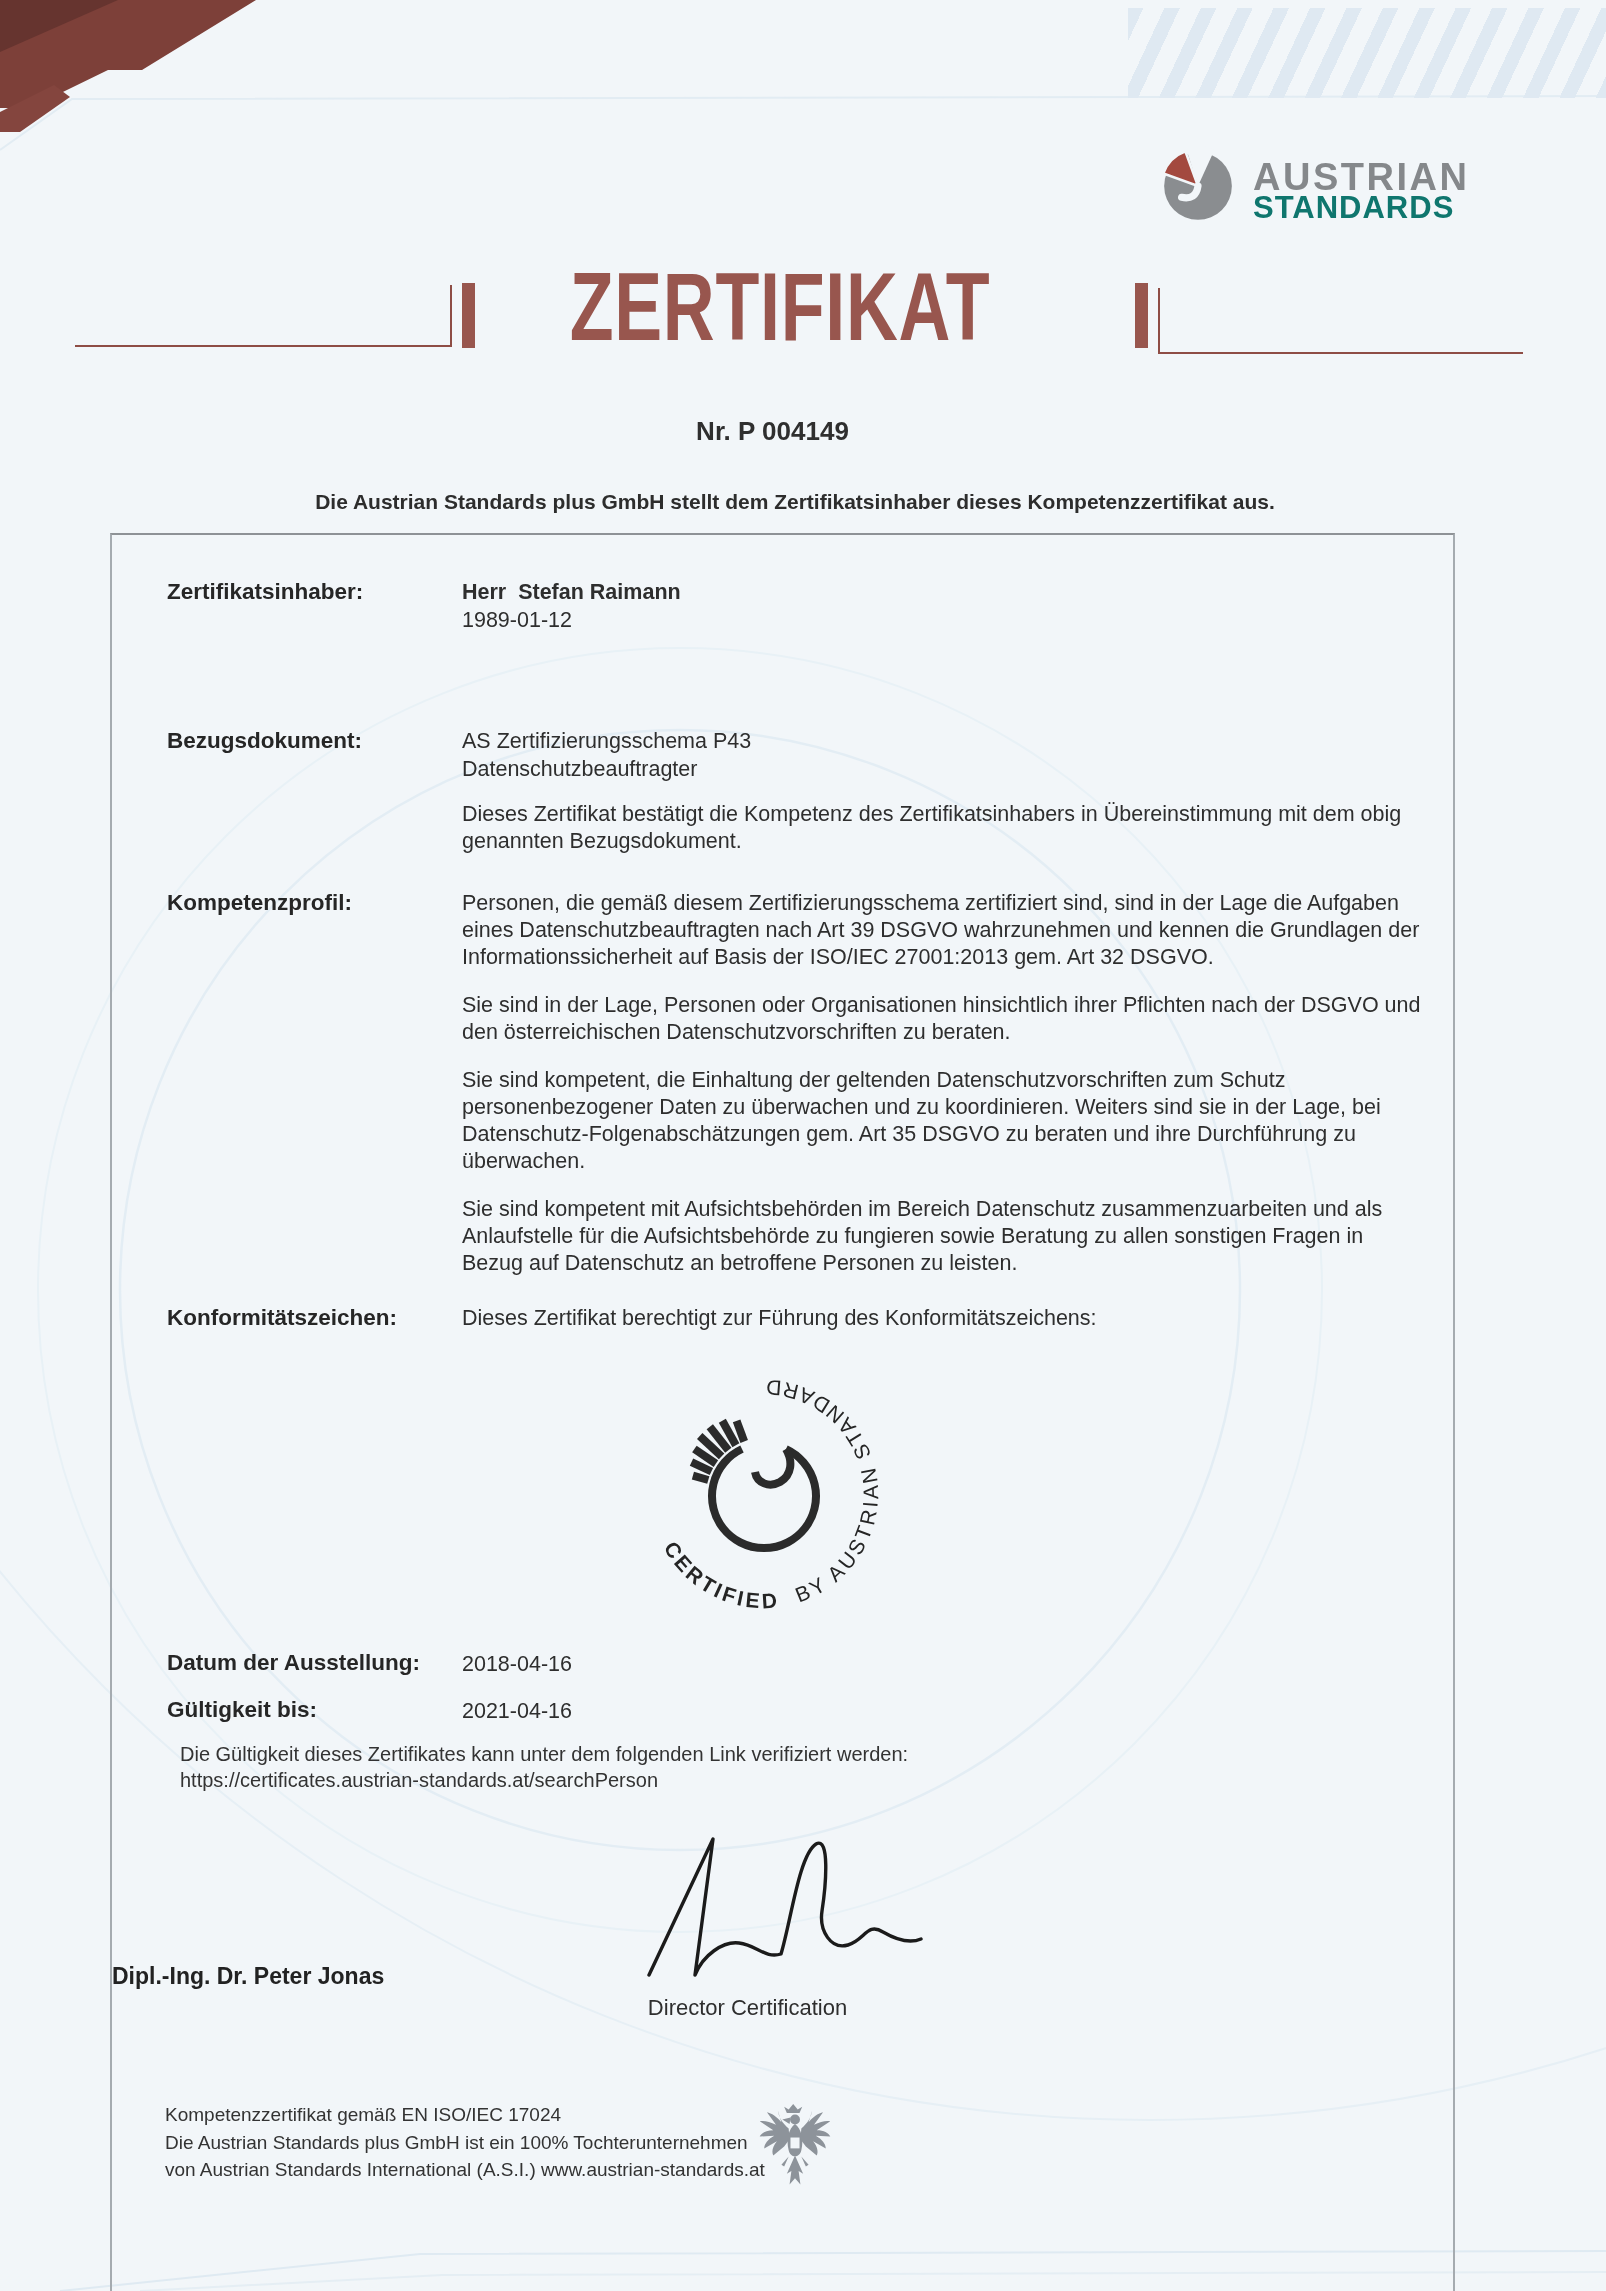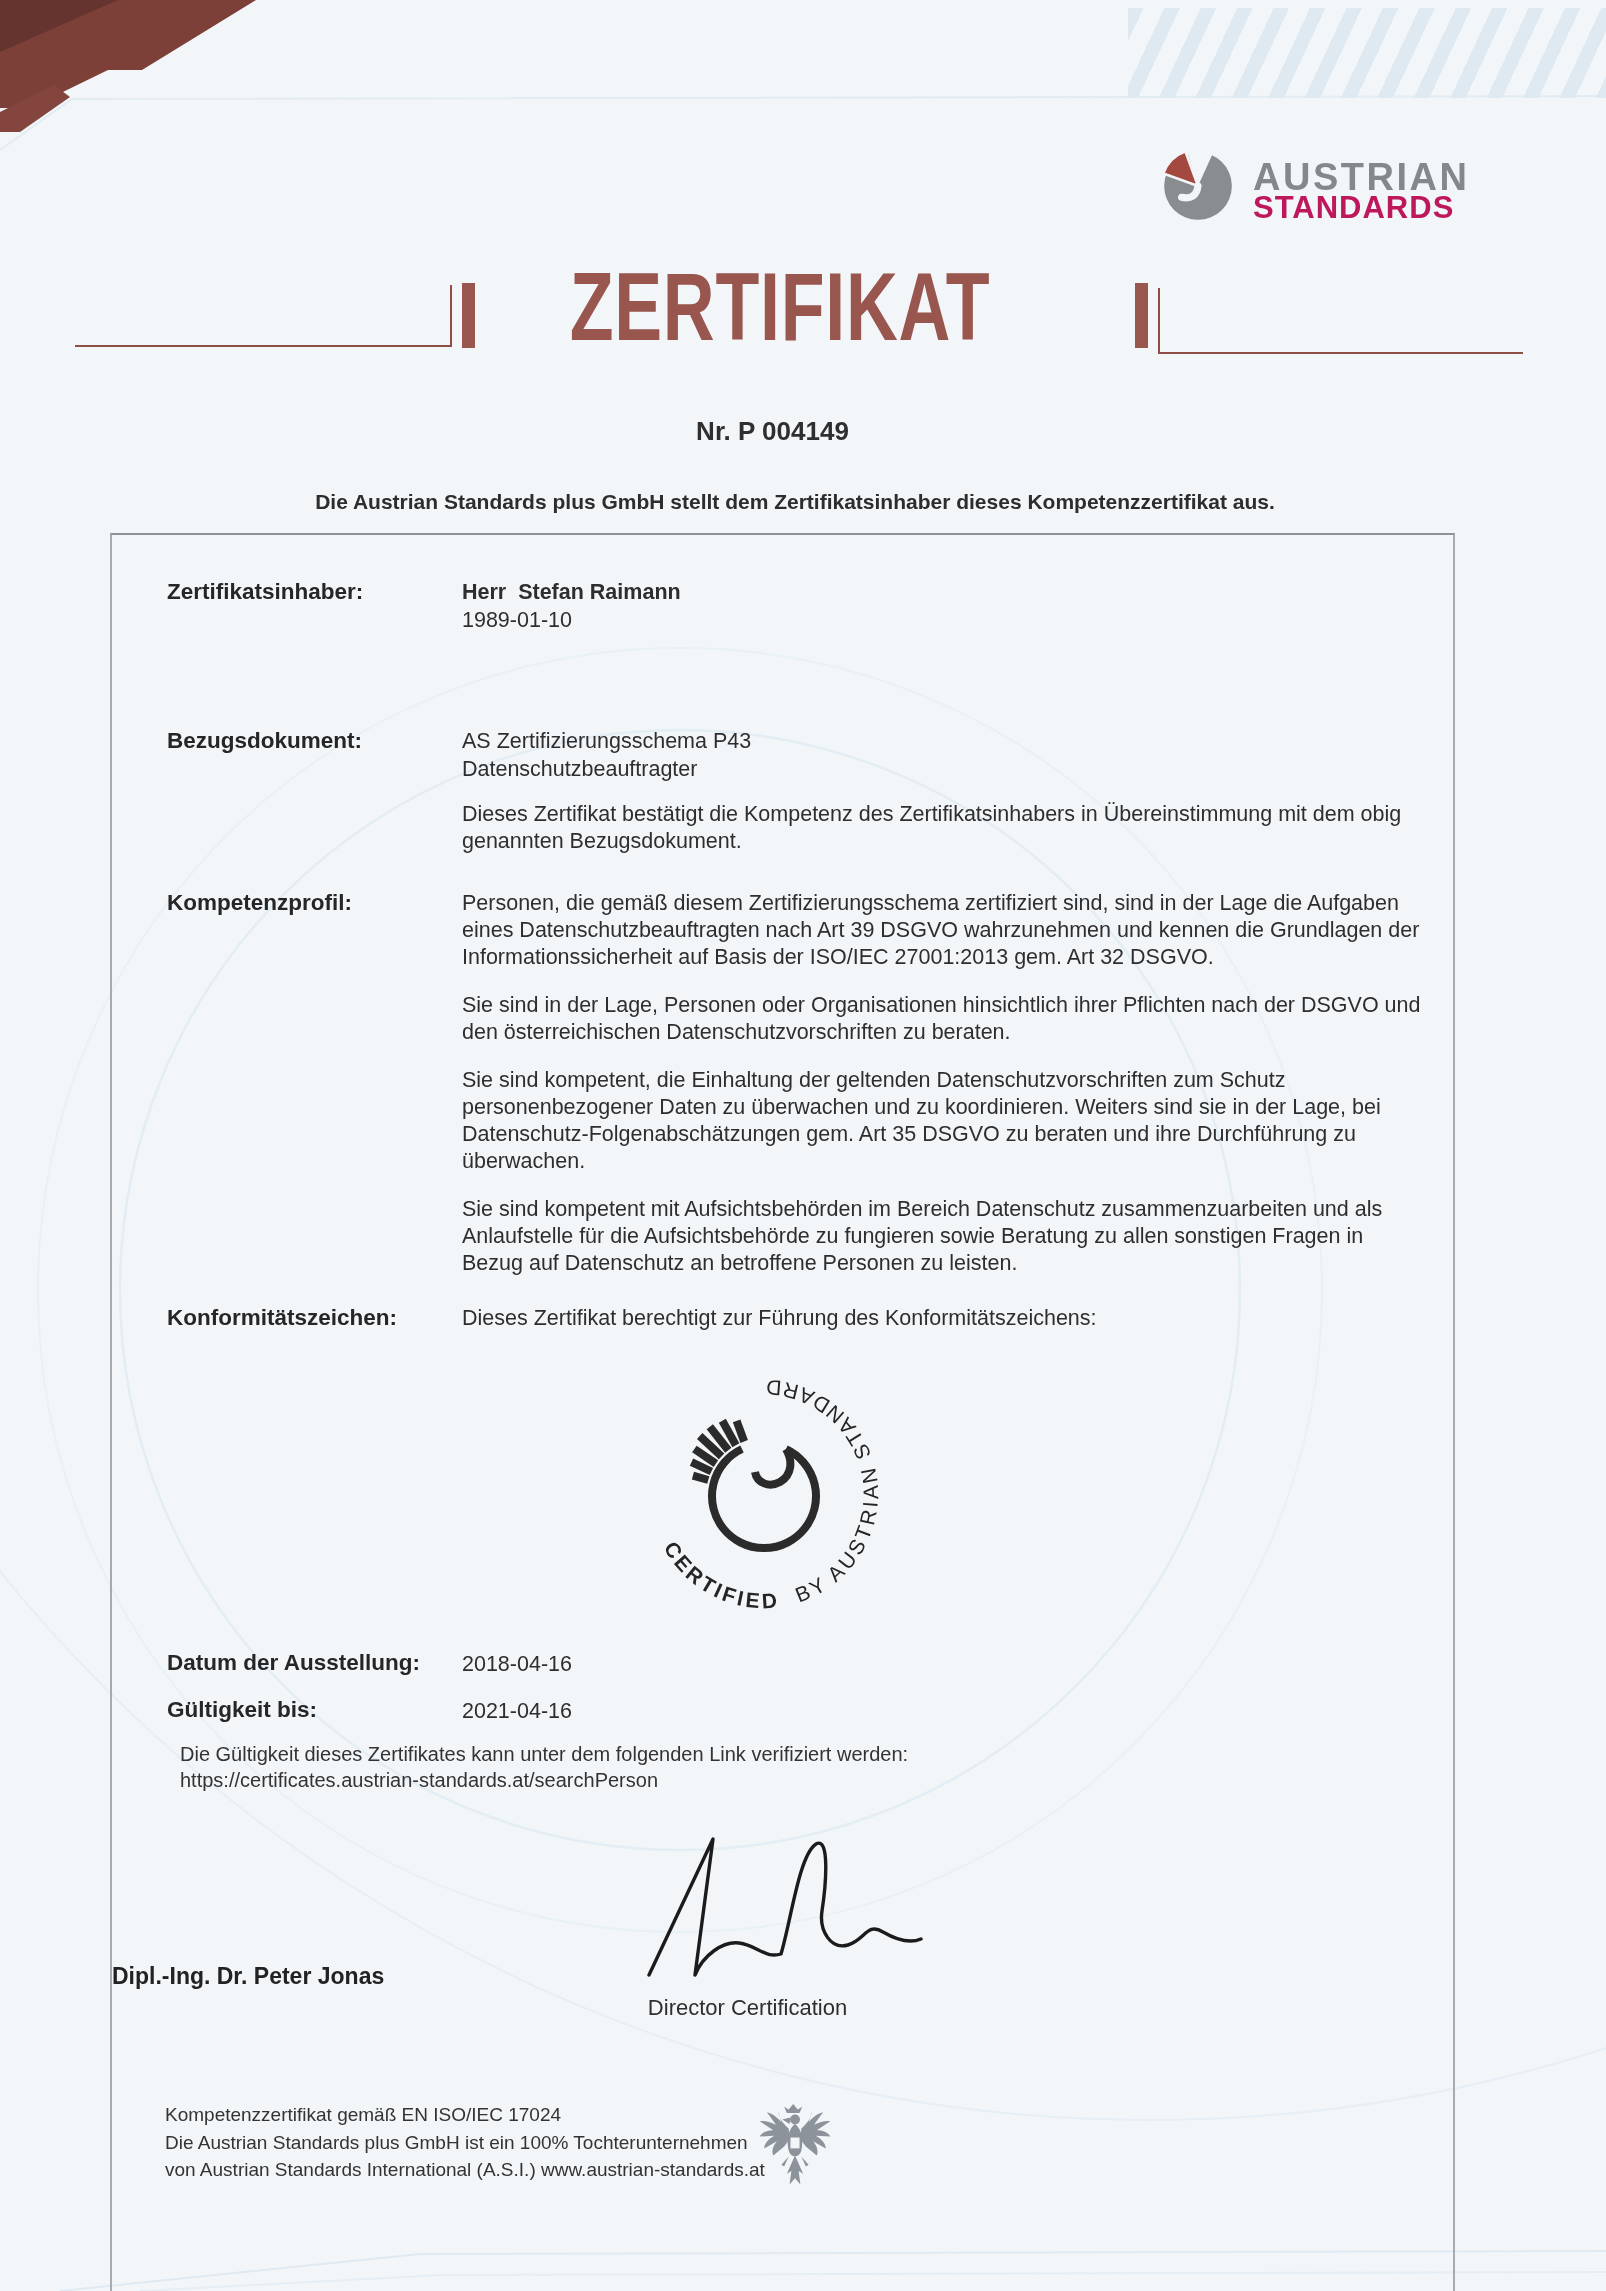--- a/index.html
+++ b/index.html
@@ -7,21 +7,21 @@
   .page{position:relative;width:1606px;height:2291px;background:#f2f6f9;overflow:hidden;color:#2e2e2e;}
   .bg-decor{position:absolute;left:0;top:0;width:1606px;height:2291px;pointer-events:none;}
 
   
   .stripes{position:absolute;left:1128px;top:8px;right:0;height:90px;
     background:repeating-linear-gradient(115deg,#dfe9f2 0 14px,rgba(0,0,0,0) 14px 33px);}
 
   
   .logo-mark{position:absolute;left:1158px;top:146px;}
   .logo-text-top{position:absolute;left:1253px;top:156px;font-size:38px;letter-spacing:2.5px;font-weight:600;color:#85888b;}
-  .logo-text-bottom{position:absolute;left:1253px;top:190px;font-size:31px;letter-spacing:1px;font-weight:700;color:#be185d;}
+  .logo-text-bottom{position:absolute;left:1253px;top:190px;font-size:31px;letter-spacing:1px;font-weight:700;color:#0f766e;}
 
   
   .title{position:absolute;top:258px;left:0;width:1560px;text-align:center;
     font-size:97px;font-weight:700;color:#98564e;letter-spacing:1px;
     transform:scaleX(0.74);transform-origin:center;line-height:1;}
   .orn{position:absolute;background:#8e4d45;}
   .orn-left-rule{left:75px;top:345px;width:377px;height:2px;}
   .orn-left-thin{left:450px;top:285px;width:2px;height:62px;}
   .orn-left-bar{left:462px;top:283px;width:13px;height:65px;background:#98564e;}
   .orn-right-bar{left:1135px;top:283px;width:13px;height:65px;background:#98564e;}
@@ -95,21 +95,21 @@
   <div class="orn orn-right-rule"></div>
 
   <div class="cert-no">Nr. P 004149</div>
   <div class="intro">Die Austrian Standards plus GmbH stellt dem Zertifikatsinhaber dieses Kompetenzzertifikat aus.</div>
 
   <div class="cert-box">
     <div class="corner-line"></div>
 
     <div class="lbl" style="top:44px;">Zertifikatsinhaber:</div>
     <div class="val bold pre" style="top:44px;">Herr  Stefan Raimann</div>
-    <div class="val" style="top:72px;">1989-01-10</div>
+    <div class="val" style="top:72px;">1989-01-12</div>
 
     <div class="lbl" style="top:193px;">Bezugsdokument:</div>
     <div class="val" style="top:193px;">AS Zertifizierungsschema P43</div>
     <div class="val" style="top:221px;">Datenschutzbeauftragter</div>
     <div class="val" style="top:266px;">Dieses Zertifikat bestätigt die Kompetenz des Zertifikatsinhabers in Übereinstimmung mit dem obig genannten Bezugsdokument.</div>
 
     <div class="lbl" style="top:355px;">Kompetenzprofil:</div>
     <div class="val" style="top:355px;">
       <p>Personen, die gemäß diesem Zertifizierungsschema zertifiziert sind, sind in der Lage die Aufgaben eines Datenschutzbeauftragten nach Art 39 DSGVO wahrzunehmen und kennen die Grundlagen der Informationssicherheit auf Basis der ISO/IEC 27001:2013 gem. Art 32 DSGVO.</p>
       <p>Sie sind in der Lage, Personen oder Organisationen hinsichtlich ihrer Pflichten nach der DSGVO und den österreichischen Datenschutzvorschriften zu beraten.</p>

